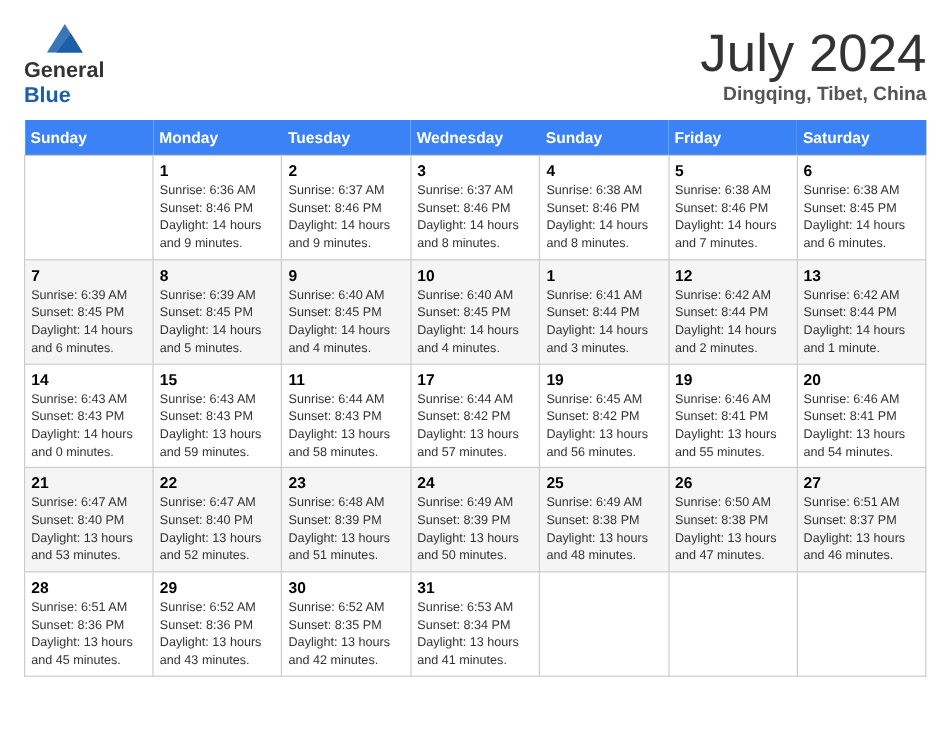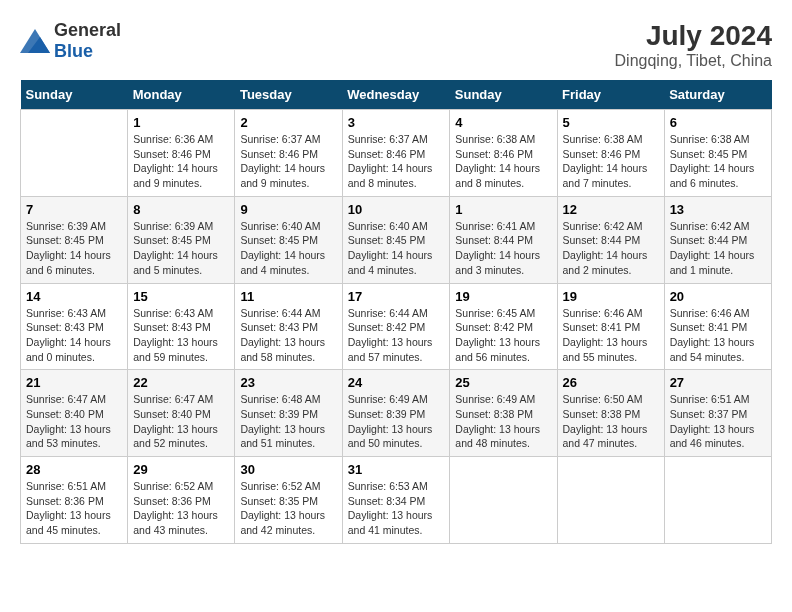--- a/index.html
+++ b/index.html
@@ -13,55 +13,57 @@
     .header-section {
       display: flex;
       justify-content: space-between;
       align-items: flex-start;
       margin-bottom: 10px;
     }
     .logo {
       display: flex;
       align-items: center;
       gap: 4px;
+      flex-direction: column;
     }
     .logo-text-general {
       font-size: 18px;
       font-weight: bold;
       color: #333;
     }
     .logo-text-blue {
       font-size: 18px;
       font-weight: bold;
       color: #1a5fa8;
       text-align: right;
     }
     .logo-icon {
       width: 30px;
       height: 24px;
     }
     .title-section {
       text-align: right;
     }
     .main-title {
-      font-size: 28px;
+      font-size: 44px;
       color: #333;
-      font-weight: bold;
+      font-weight: normal;
     }
     .subtitle {
       font-size: 16px;
       color: #555;
+      font-weight: bold;
     }
     table {
       width: 100%;
       border-collapse: collapse;
       font-size: 11px;
     }
     thead tr th {
-      background-color: #0c4a6e;
+      background-color: #3b82f6;
       color: #fff;
       padding: 7px 5px;
       text-align: left;
       font-size: 13px;
       font-weight: bold;
     }
     tbody tr td {
       border: 1px solid #ccc;
       vertical-align: top;
       padding: 5px;

